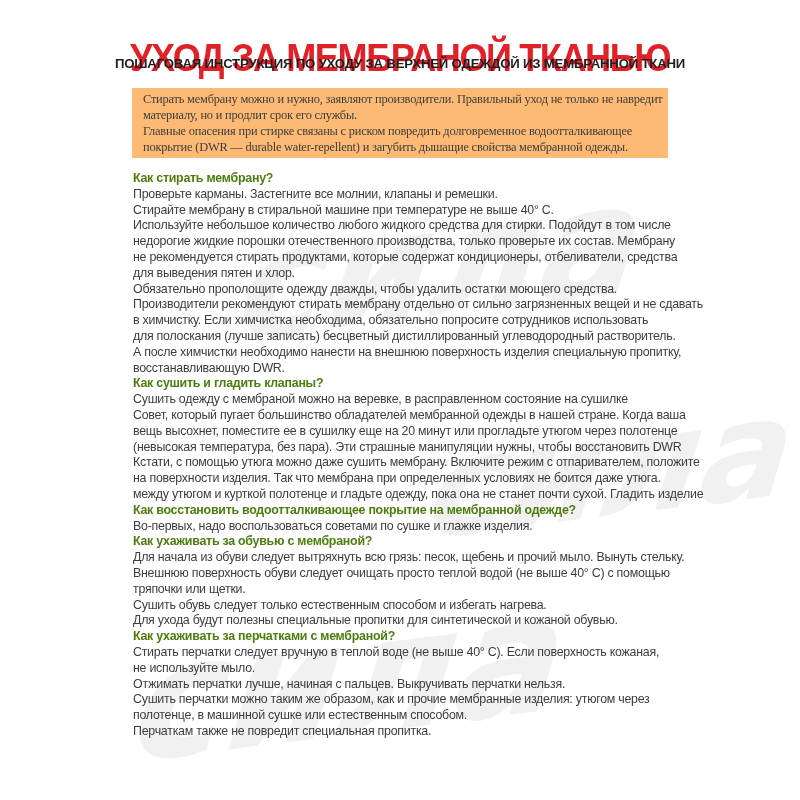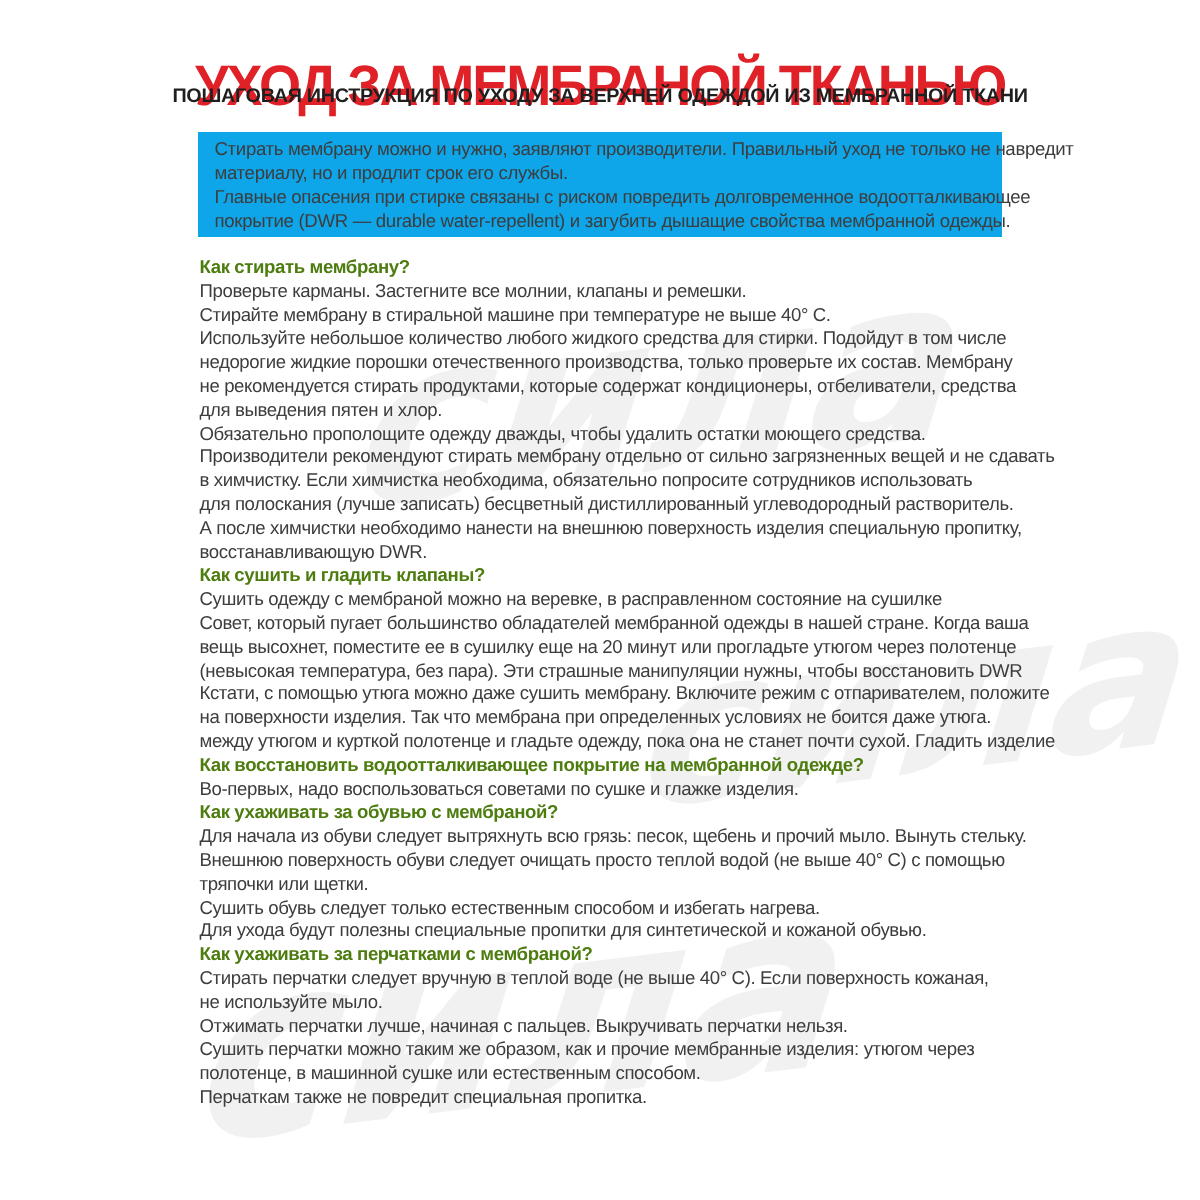--- a/index.html
+++ b/index.html
@@ -22,24 +22,25 @@
   .page-subtitle{
     position:absolute;top:56px;left:0;width:800px;
     text-align:center;
     font-size:13.2px;font-weight:bold;letter-spacing:-0.2px;
     color:#1f1f1f;
     white-space:nowrap;
   }
   .intro-box{
     position:absolute;top:88px;left:132px;width:536px;
     box-sizing:border-box;
-    background:#0ea5e9;
+    background:#fdba74;
     padding:3px 11px 3px 11px;
     font-size:12.4px;line-height:16px;letter-spacing:-0.2px;
     color:#3d3d3d;
+    font-family:Liberation Serif, serif;
   }
   .intro-box .line{white-space:nowrap;}
   .article{
     position:absolute;top:171px;left:133px;width:560px;
     font-size:12.4px;line-height:15.8px;letter-spacing:-0.25px;
     color:#3d3d3d;
   }
   .sec-heading{
     font-weight:bold;color:#4d7c0f;white-space:nowrap;
   }

